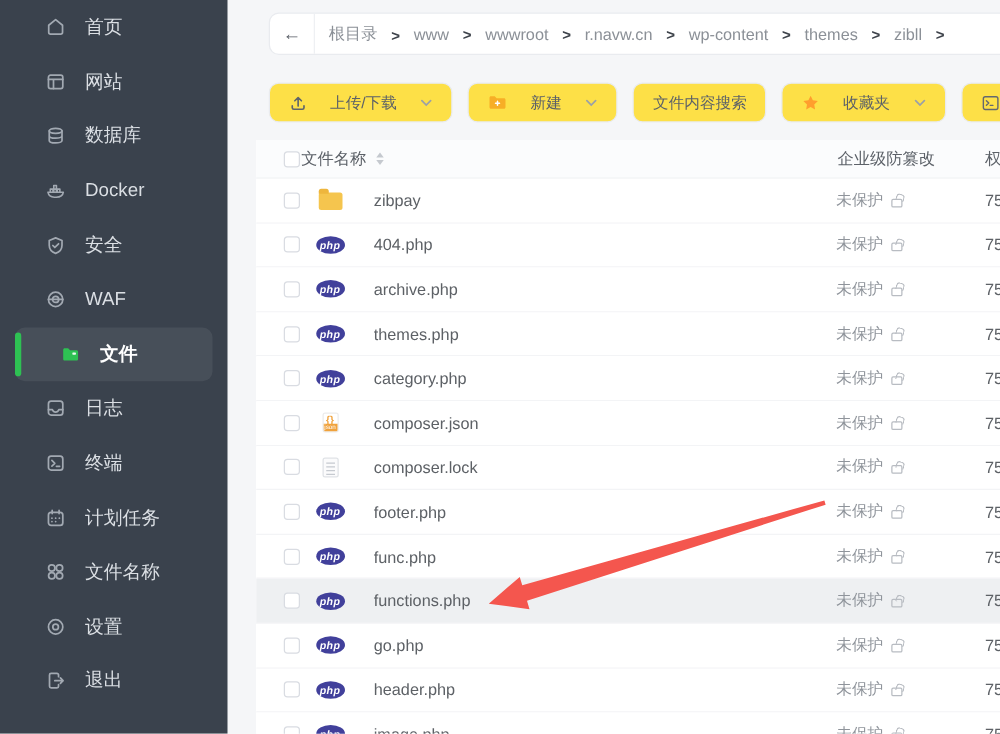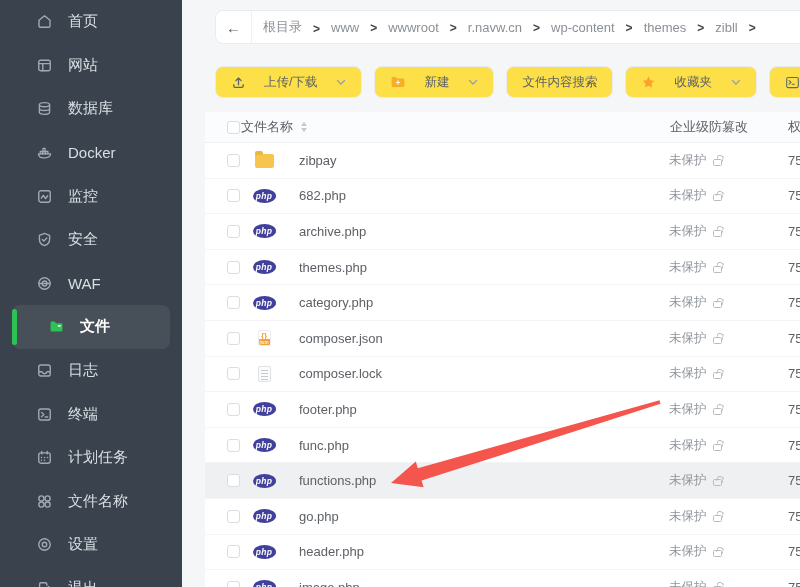--- a/index.html
+++ b/index.html
@@ -129,29 +129,20 @@
   <div class="side-item">
     <span class="sicon">
         <svg viewBox="0 0 16 16" width="17" height="17" fill="none" stroke="#a2a9b2" stroke-width="1.2" stroke-linecap="round" stroke-linejoin="round">
           <path d="M2.2 9.2 H13.8 C13.5 11.6 11.2 13 8.4 13 H7 C4.5 13 2.6 11.4 2.2 9.2 Z"></path>
           <path d="M4 9.2 V6.9 H6 V9.2 M6.6 9.2 V6.9 H8.6 V9.2 M9.2 9.2 V6.9 H11.2 V9.2 M6.6 6.4 V4.1 H8.6 V6.4"></path>
         </svg>
       </span>
     <span class="slabel">Docker</span>
   </div>
 
-  <div class="side-item">
-    <span class="sicon">
-        <svg viewBox="0 0 16 16" width="17" height="17" fill="none" stroke="#a2a9b2" stroke-width="1.3" stroke-linecap="round" stroke-linejoin="round">
-          <rect x="2.6" y="2.6" width="10.8" height="10.8" rx="2"></rect>
-          <path d="M5 9.6 L6.8 6.9 L9 9.9 L11 7.2"></path>
-        </svg>
-      </span>
-    <span class="slabel">监控</span>
-  </div>
 
   <div class="side-item">
     <span class="sicon">
         <svg viewBox="0 0 16 16" width="17" height="17" fill="none" stroke="#a2a9b2" stroke-width="1.3" stroke-linecap="round" stroke-linejoin="round">
           <path d="M8 2.2 L12.8 4.1 V7.8 C12.8 10.8 10.9 12.9 8 13.8 C5.1 12.9 3.2 10.8 3.2 7.8 V4.1 Z"></path>
           <path d="M5.9 7.9 L7.4 9.4 L10.2 6.6"></path>
         </svg>
       </span>
     <span class="slabel">安全</span>
   </div>
@@ -339,21 +330,21 @@
           <span>未保护</span>
           <span class="lock"></span>
         </span>
         <span class="perm">755</span>
       </div>
       <div class="row">
         <span class="cb"></span>
         <span class="icon-box">
           <span class="ficon icon-php"></span>
         </span>
-        <span class="fname">682.php</span>
+        <span class="fname">404.php</span>
         <span class="status">
           <span>未保护</span>
           <span class="lock"></span>
         </span>
         <span class="perm">755</span>
       </div>
       <div class="row">
         <span class="cb"></span>
         <span class="icon-box">
           <span class="ficon icon-php"></span>

